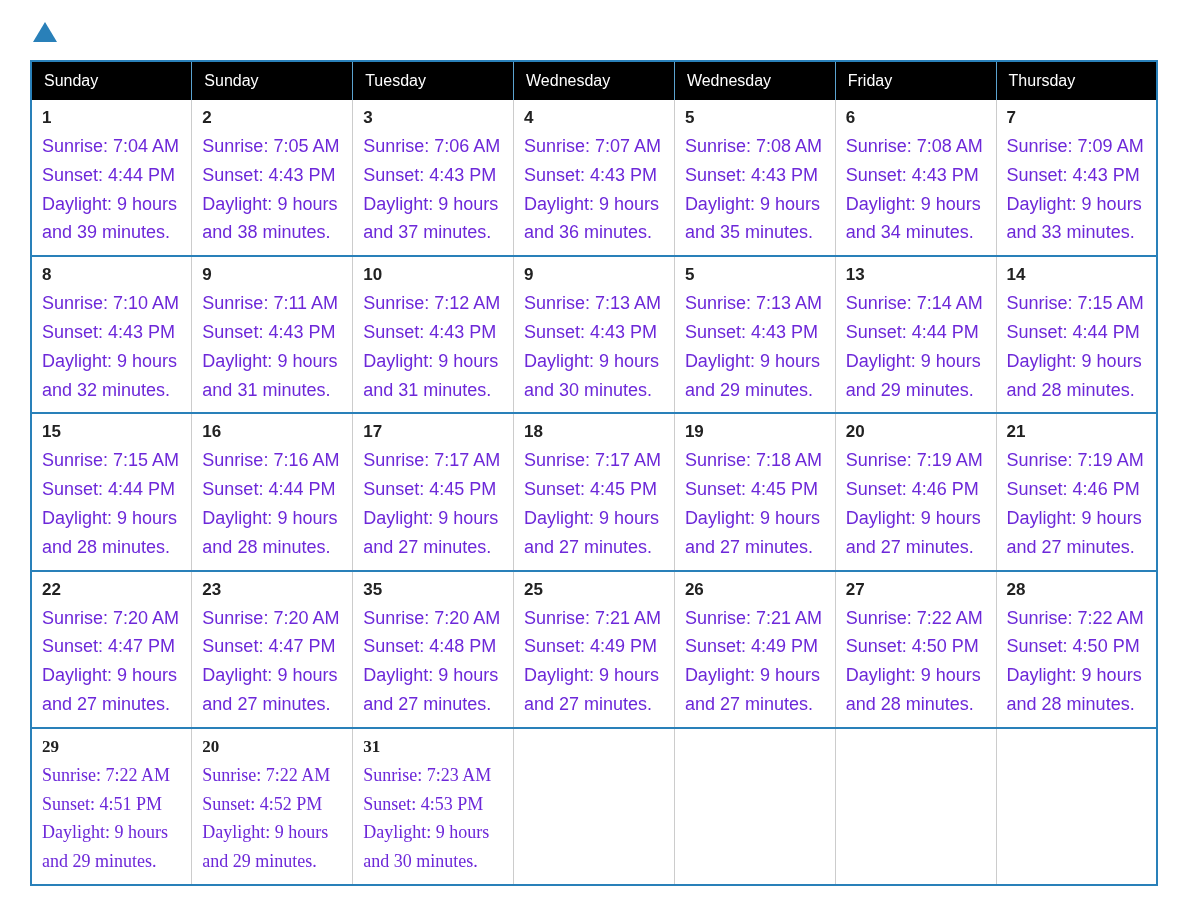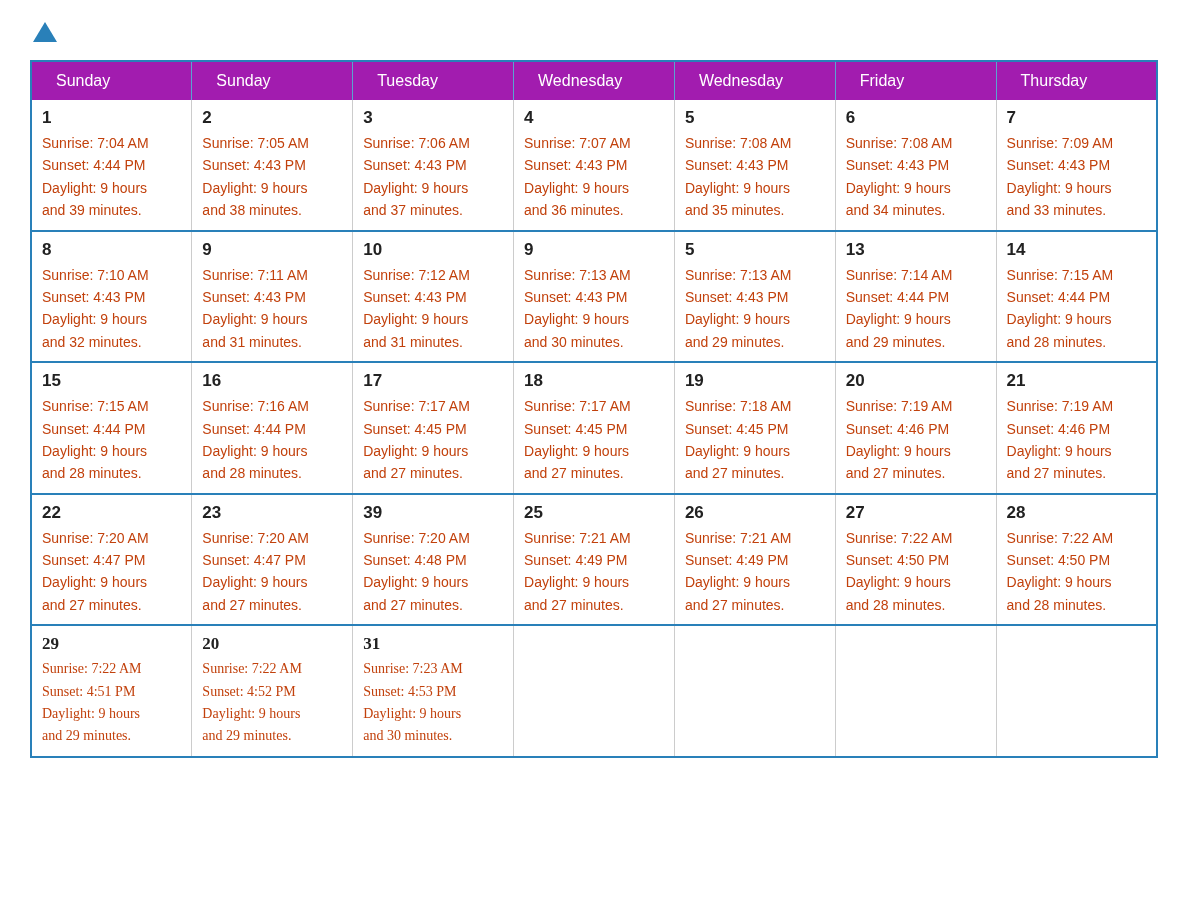--- a/index.html
+++ b/index.html
@@ -58,25 +58,25 @@
       font-size: 20px;
       color: #444;
       margin-top: 5px;
     }
     .calendar-table {
       width: 100%;
       border-collapse: collapse;
       border: 2px solid #2980b9;
     }
     .calendar-table th {
-      background-color: #a21caf;
+      background-color: #000000;
       color: #fff;
       font-size: 16px;
       font-weight: normal;
-      padding: 10px 24px;
+      padding: 10px 12px;
       text-align: left;
       border-right: 1px solid #5ba3d0;
     }
     .calendar-table th:last-child { border-right: none; }
     .calendar-table td {
       vertical-align: top;
       padding: 8px 10px;
       font-size: 13px;
       color: #333;
       border-right: 1px solid #ccc;
@@ -87,22 +87,22 @@
     .calendar-table td:last-child { border-right: none; }
     .calendar-table tr:last-child td { border-bottom: none; font-family: Liberation Serif, serif; }
     .day-number {
       font-size: 17px;
       font-weight: bold;
       color: #222;
       display: block;
       margin-bottom: 4px;
     }
     .day-info {
-      font-size: 14px;
-      color: #c2410c;
+      font-size: 18px;
+      color: #6d28d9;
       line-height: 1.6;
     }
     .empty-cell {
       background: #fff;
     }
   </style>
 </head>
 <body>
 
 <div class="header-area">
@@ -227,21 +227,21 @@
       <tr>
         <td>
           <span class="day-number">22</span>
           <div class="day-info">Sunrise: 7:20 AM<br>Sunset: 4:47 PM<br>Daylight: 9 hours<br>and 27 minutes.</div>
         </td>
         <td>
           <span class="day-number">23</span>
           <div class="day-info">Sunrise: 7:20 AM<br>Sunset: 4:47 PM<br>Daylight: 9 hours<br>and 27 minutes.</div>
         </td>
         <td>
-          <span class="day-number">39</span>
+          <span class="day-number">35</span>
           <div class="day-info">Sunrise: 7:20 AM<br>Sunset: 4:48 PM<br>Daylight: 9 hours<br>and 27 minutes.</div>
         </td>
         <td>
           <span class="day-number">25</span>
           <div class="day-info">Sunrise: 7:21 AM<br>Sunset: 4:49 PM<br>Daylight: 9 hours<br>and 27 minutes.</div>
         </td>
         <td>
           <span class="day-number">26</span>
           <div class="day-info">Sunrise: 7:21 AM<br>Sunset: 4:49 PM<br>Daylight: 9 hours<br>and 27 minutes.</div>
         </td>

